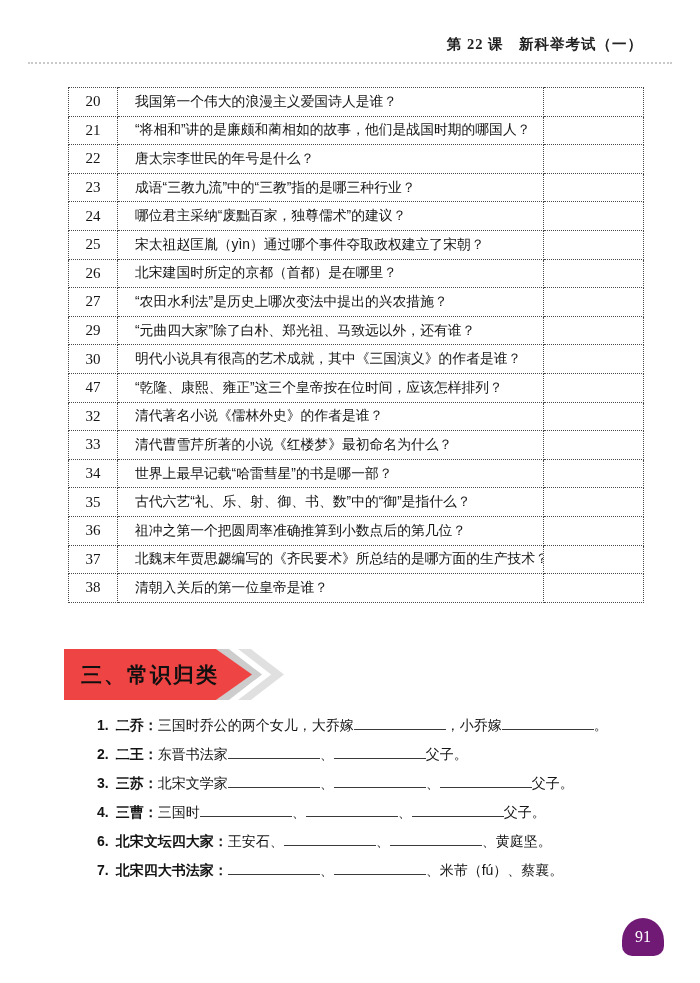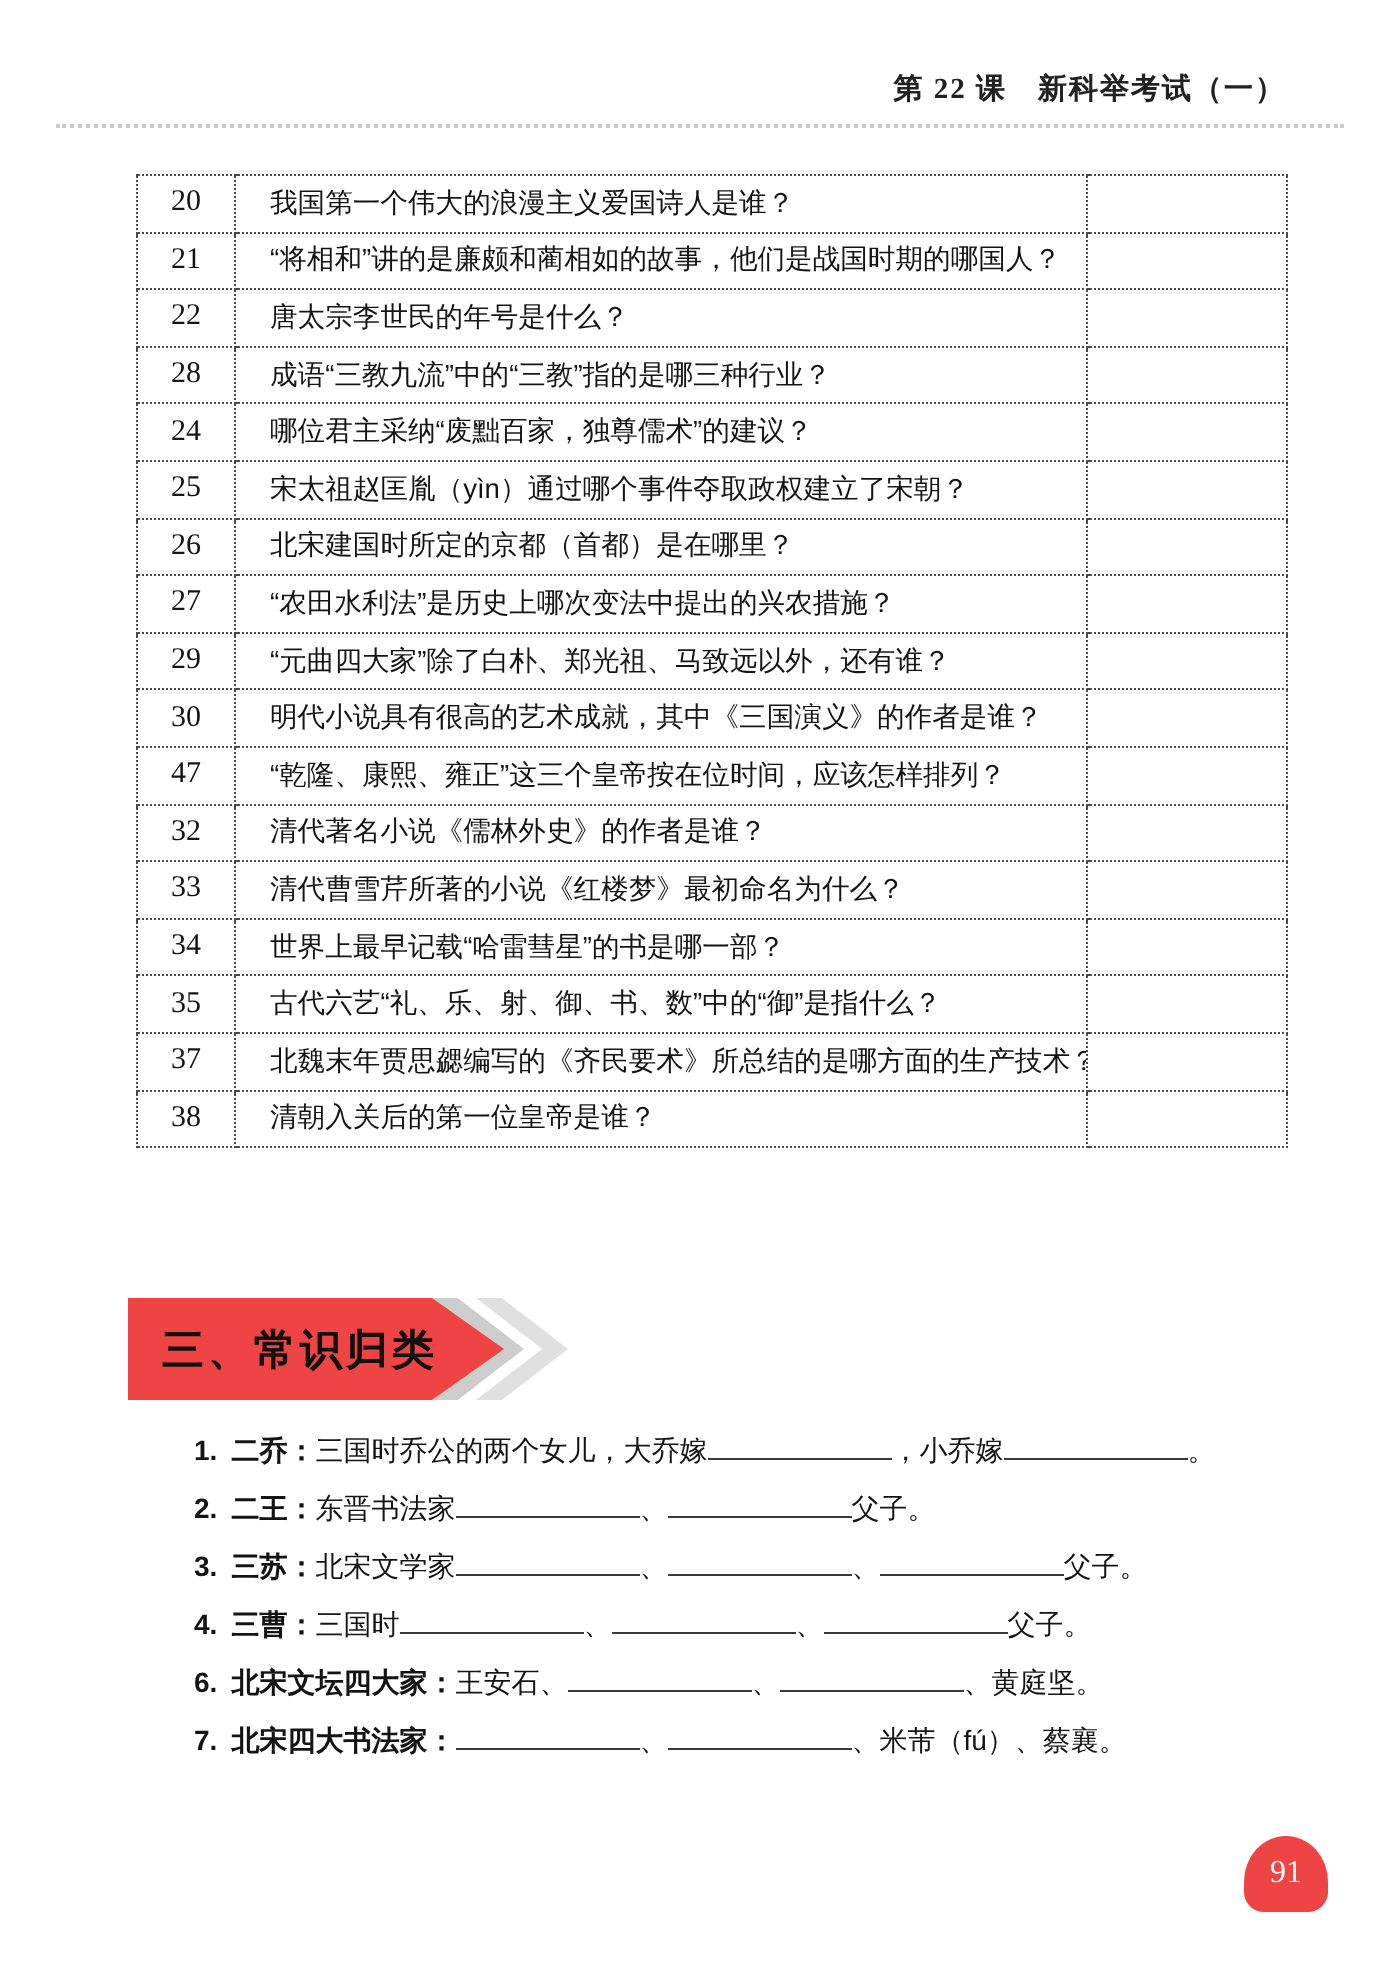--- a/index.html
+++ b/index.html
@@ -79,21 +79,21 @@
   .fill-num { font-weight:700; margin-right:7px; }
   .fill-term { font-weight:700; }
   .blank {
     display:inline-block; width:92px; height:13px;
     border-bottom:1px solid #3a3a3a;
   }
 
   
   .page-number-badge {
     position:absolute; left:622px; top:918px; width:42px; height:38px;
-    background:#ef4444;
+    background:#701a75;
     border-radius:50% 50% 24% 24% / 60% 60% 26% 26%;
     display:flex; align-items:center; justify-content:center;
   }
   .page-number-badge span {
     font-family:"Liberation Serif", serif;
     font-size:16px; color:#ffffff;
   }
 </style>
 </head>
 <body>
@@ -114,21 +114,21 @@
         <td class="cell-num">21</td>
         <td class="cell-q">“将相和”讲的是廉颇和蔺相如的故事，他们是战国时期的哪国人？</td>
         <td class="cell-ans"></td>
       </tr>
       <tr>
         <td class="cell-num">22</td>
         <td class="cell-q">唐太宗李世民的年号是什么？</td>
         <td class="cell-ans"></td>
       </tr>
       <tr>
-        <td class="cell-num">28</td>
+        <td class="cell-num">23</td>
         <td class="cell-q">成语“三教九流”中的“三教”指的是哪三种行业？</td>
         <td class="cell-ans"></td>
       </tr>
       <tr>
         <td class="cell-num">24</td>
         <td class="cell-q">哪位君主采纳“废黜百家，独尊儒术”的建议？</td>
         <td class="cell-ans"></td>
       </tr>
       <tr>
         <td class="cell-num">25</td>
@@ -171,20 +171,25 @@
         <td class="cell-ans"></td>
       </tr>
       <tr>
         <td class="cell-num">34</td>
         <td class="cell-q">世界上最早记载“哈雷彗星”的书是哪一部？</td>
         <td class="cell-ans"></td>
       </tr>
       <tr>
         <td class="cell-num">35</td>
         <td class="cell-q">古代六艺“礼、乐、射、御、书、数”中的“御”是指什么？</td>
+        <td class="cell-ans"></td>
+      </tr>
+      <tr>
+        <td class="cell-num">36</td>
+        <td class="cell-q">祖冲之第一个把圆周率准确推算到小数点后的第几位？</td>
         <td class="cell-ans"></td>
       </tr>
       <tr>
         <td class="cell-num">37</td>
         <td class="cell-q">北魏末年贾思勰编写的《齐民要术》所总结的是哪方面的生产技术？</td>
         <td class="cell-ans"></td>
       </tr>
       <tr>
         <td class="cell-num">38</td>
         <td class="cell-q">清朝入关后的第一位皇帝是谁？</td>

